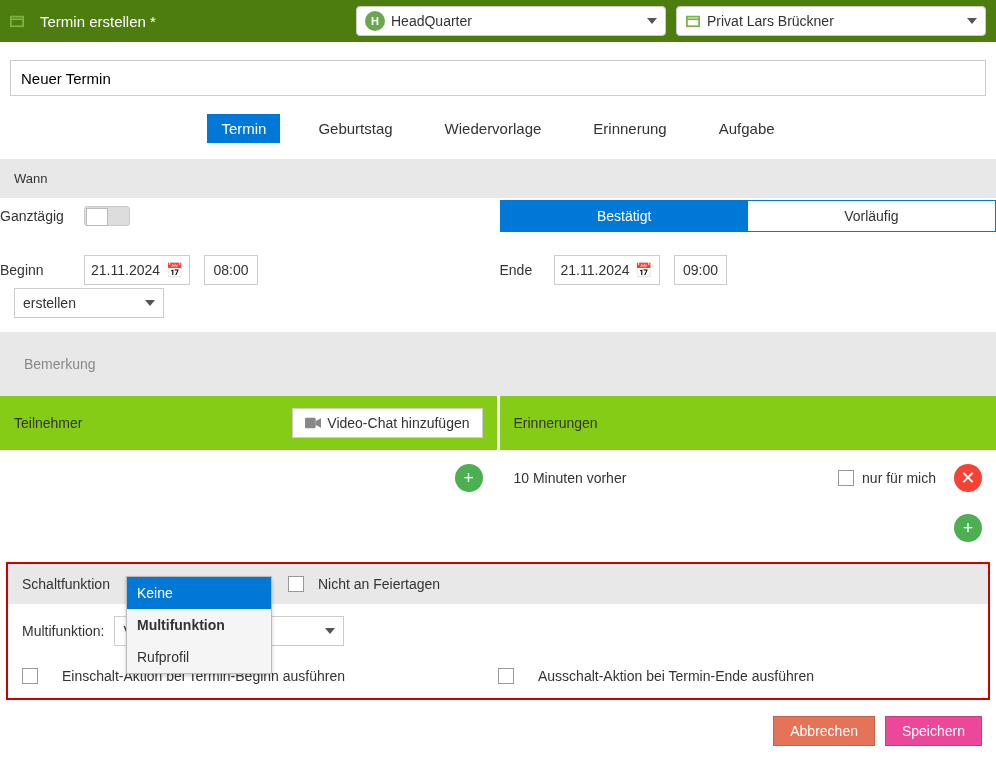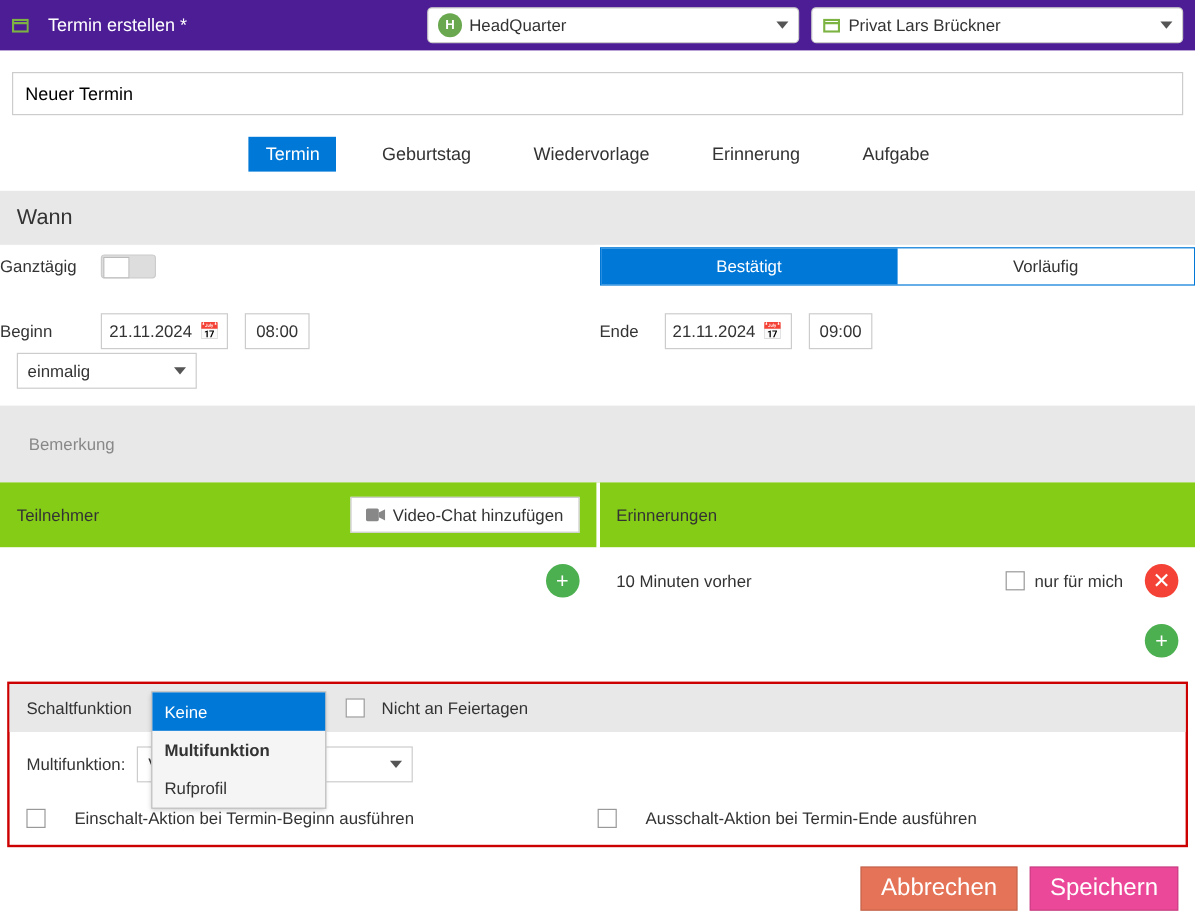--- a/index.html
+++ b/index.html
@@ -1,19 +1,19 @@
 <!DOCTYPE html>
 <html><head>
 <meta charset="utf-8">
 <style>
 * { box-sizing: border-box; margin: 0; padding: 0; font-family: "Segoe UI", Arial, sans-serif; }
 body { width: 996px; height: 762px; background: #fff; font-size: 14px; color: #333; }
 
 
-.header-bar { background: #4c1d95; height: 42px; display: flex; align-items: center; padding: 0 10px; gap: 10px; }
+.header-bar { background: #4d7c0f; height: 42px; display: flex; align-items: center; padding: 0 10px; gap: 10px; }
 .header-icon { width: 14px; height: 14px; }
 .header-title { color: #fff; font-size: 15px; flex: 0 0 auto; margin-left: 6px; }
 .header-spacer { flex: 1; }
 .header-dd { background: #fff; border: 1px solid #ccc; border-radius: 4px; height: 30px; display: flex; align-items: center; padding: 0 8px; min-width: 150px; position: relative; }
 .header-dd .dd-text { flex: 1; margin-left: 6px; }
 .header-dd .dd-caret { margin-left: 8px; }
 .hq-badge { width: 20px; height: 20px; border-radius: 50%; background: #6aa84f; color: #fff; display: flex; align-items: center; justify-content: center; font-weight: bold; font-size: 11px; }
 
 
 .title-row { display: flex; gap: 10px; padding: 18px 10px; }
@@ -21,21 +21,21 @@
 .text-input::placeholder { color: #888; }
 .location-wrap { position: relative; flex: 1; }
 .location-pin { position: absolute; right: 8px; top: 7px; width: 22px; height: 22px; border-radius: 50%; background: #e8e8e8; display: flex; align-items: center; justify-content: center; }
 
 
 .type-tabs { display: flex; justify-content: center; gap: 24px; padding: 0 0 16px 0; }
 .type-tab { padding: 6px 14px; cursor: pointer; font-size: 15px; }
 .type-tab.active { background: #0078d7; color: #fff; }
 
 
-.section-hdr { background: #e8e8e8; padding: 12px 14px; font-size: 18px; display:flex; align-items:center; }
+.section-hdr { background: #e8e8e8; padding: 12px 14px; font-size: 13px; display:flex; align-items:center; }
 .section-hdr-split { display:flex; }
 .section-hdr-split > div { flex:1; background:#84cc16; padding:12px 14px; display:flex; align-items:center; gap:10px; }
 .section-hdr-split > div:first-child { border-right: 3px solid #fff; }
 
 
 .wann-body { display: flex; }
 .wann-col { flex: 1; padding: 0; }
 .wann-col:first-child { border-right: 3px solid #fff; }
 .row-line { display: flex; align-items: center; gap: 14px; min-height: 36px; }
 .label-w { width: 70px; }
@@ -78,21 +78,21 @@
 .schalt-actions > div { flex:1; display:flex; align-items:center; gap:24px; }
 
 
 .dd-popup { position:absolute; left:126px; top:576px; width:146px; background:#f5f5f5; border:1px solid #bbb; z-index:10; box-shadow:0 2px 4px rgba(0,0,0,0.2); }
 .dd-popup .opt { padding:8px 10px; cursor:pointer; }
 .dd-popup .opt.sel { background:#0078d7; color:#ffffff; }
 .dd-popup .opt.bold { font-weight:bold; }
 
 
 .footer { display:flex; justify-content:flex-end; gap:10px; padding:10px 14px; }
-.btn { padding:6px 16px; border:1px solid rgba(0,0,0,0.15); color:#fff; cursor:pointer; font-size:20px; }
+.btn { padding:6px 16px; border:1px solid rgba(0,0,0,0.15); color:#fff; cursor:pointer; font-size:14px; }
 .btn-cancel { background:#e57357; }
 .btn-save { background:#ec4899; }
 
 .caret-down { display:inline-block; width:0; height:0; border-left:5px solid transparent; border-right:5px solid transparent; border-top:6px solid #555; }
 </style>
 </head>
 <body>
 
 <div class="header-bar">
   <svg class="header-icon" viewBox="0 0 16 16">
@@ -162,21 +162,21 @@
       </div>
       <div class="time-input">
         <span>09:00</span>
       </div>
     </div>
   </div>
 </div>
 
 <div class="recurrence-row">
   <div class="select-box" style="width:150px">
-    <span>einmalig</span>
+    <span>erstellen</span>
     <span class="caret caret-down"></span>
   </div>
 </div>
 
 <div class="remark-row">Bemerkung</div>
 
 <div class="section-hdr-split">
   <div>
     <span>Teilnehmer</span>
     <div style="flex:1"></div>

